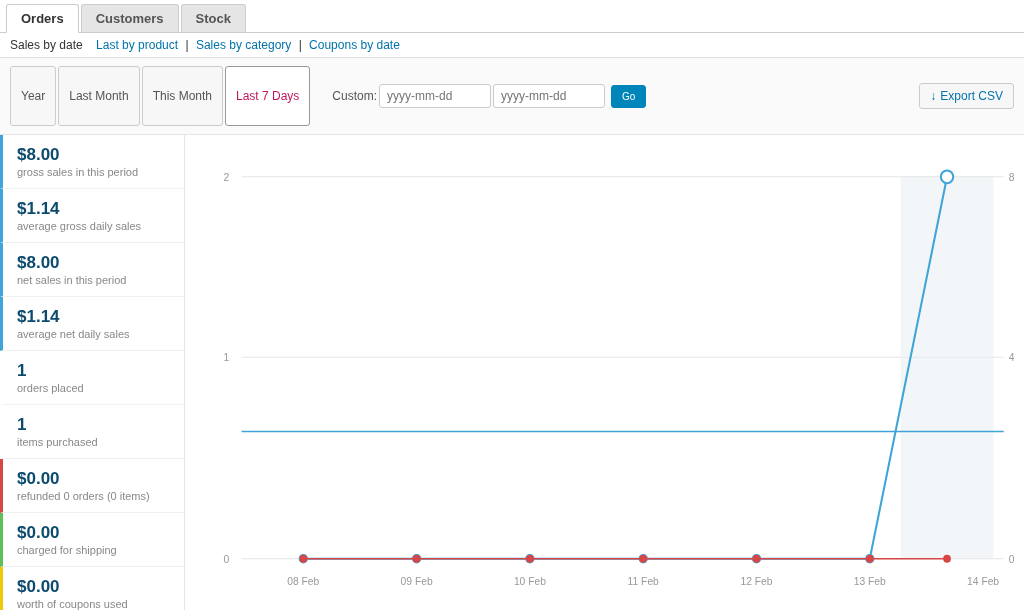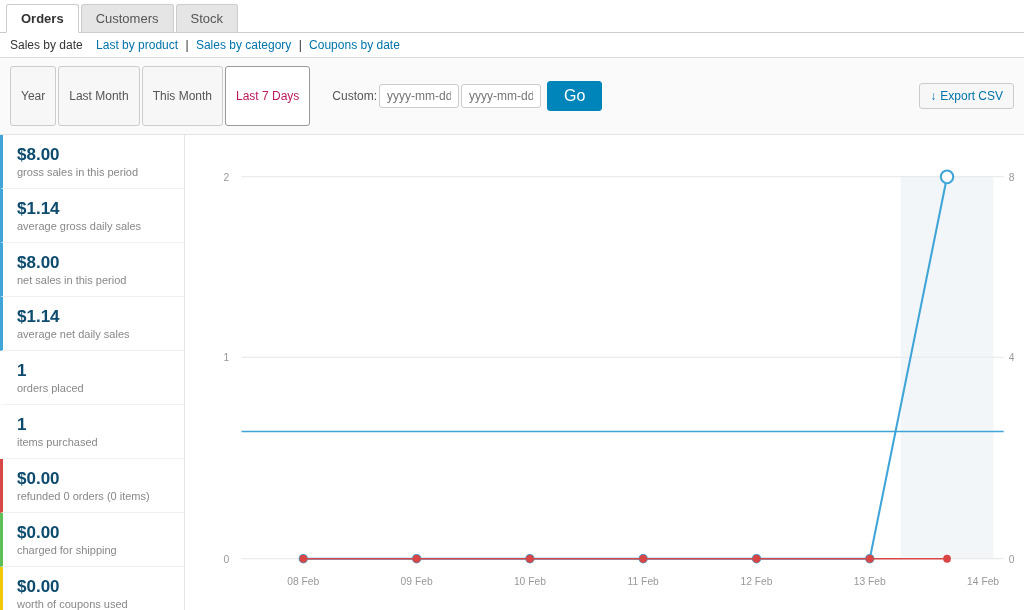--- a/index.html
+++ b/index.html
@@ -1,31 +1,31 @@
 <!DOCTYPE html>
 <html><head>
   <meta charset="utf-8">
   <style>
     * { box-sizing: border-box; margin: 0; padding: 0; }
     body { font-family: -apple-system, BlinkMacSystemFont, 'Segoe UI', Arial, sans-serif; background: #f1f1f1; font-size: 13px; color: #333; }
 
     .top-tabs { display: flex; background: #fff; border-bottom: 1px solid #ccc; padding-top: 4px; padding-left: 6px; }
-    .top-tab { padding: 6px 14px; font-size: 13px; cursor: pointer; border: 1px solid #ccc; border-bottom: none; background: #e5e5e5; color: #555; margin-right: 2px; border-radius: 3px 3px 0 0; }
+    .top-tab { padding: 6px 14px; font-size: 13px; cursor: pointer; border: 1px solid #ccc; border-bottom: none; background: #e5e5e5; color: #555; margin-right: 2px; border-radius: 3px 3px 0 0; font-weight: bold; }
     .top-tab.active { background: #fff; border-bottom: 1px solid #fff; margin-bottom: -1px; color: #333; font-weight: 600; }
 
     .sub-nav { background: #fff; border-bottom: 1px solid #ddd; padding: 5px 10px; font-size: 12px; }
     .sub-nav span { font-weight: 400; color: #333; margin-right: 6px; }
     .sub-nav a { color: #0073aa; text-decoration: none; margin: 0 4px; }
 
     .filter-bar { display: flex; align-items: center; background: #fafafa; border-bottom: 1px solid #e5e5e5; padding: 8px 10px; gap: 2px; }
     .filter-btn { padding: 22px 10px; font-size: 12px; border: 1px solid #ccc; background: #f7f7f7; cursor: pointer; color: #555; border-radius: 3px; }
     .filter-btn.active { background: #fff; border-color: #999; color: #be185d; font-weight: 400; }
     .custom-label { font-size: 12px; color: #555; margin-left: 20px; }
-    .custom-input { border: 1px solid #ccc; padding: 4px 7px; font-size: 12px; border-radius: 3px; width: 80px; color: #aaa; }
-    .go-btn { padding: 5px 16px; font-size: 16px; border: 1px solid #0085ba; background: #0085ba; color: #fff; cursor: pointer; border-radius: 3px; margin-left: 4px; }
+    .custom-input { border: 1px solid #ccc; padding: 4px 7px; font-size: 12px; border-radius: 3px; width: 112px; color: #aaa; }
+    .go-btn { padding: 5px 10px; font-size: 10px; border: 1px solid #0085ba; background: #0085ba; color: #fff; cursor: pointer; border-radius: 3px; margin-left: 4px; }
     .export-btn { margin-left: auto; padding: 5px 10px; font-size: 12px; border: 1px solid #ccc; background: #f7f7f7; cursor: pointer; color: #0073aa; border-radius: 3px; display: flex; align-items: center; gap: 4px; }
 
     .main-content { display: flex; height: calc(610px - 30px - 30px - 42px); background: #fff; }
 
     .sidebar { width: 185px; min-width: 185px; border-right: 1px solid #e5e5e5; overflow-y: auto; }
     .stat-item { padding: 10px 14px; border-bottom: 1px solid #f0f0f0; border-left: 3px solid transparent; }
     .stat-item.blue-border { border-left-color: #3fa5d8; }
     .stat-item.red-border { border-left-color: #d84646; }
     .stat-item.green-border { border-left-color: #5cbf57; }
     .stat-item.yellow-border { border-left-color: #f0c808; }

